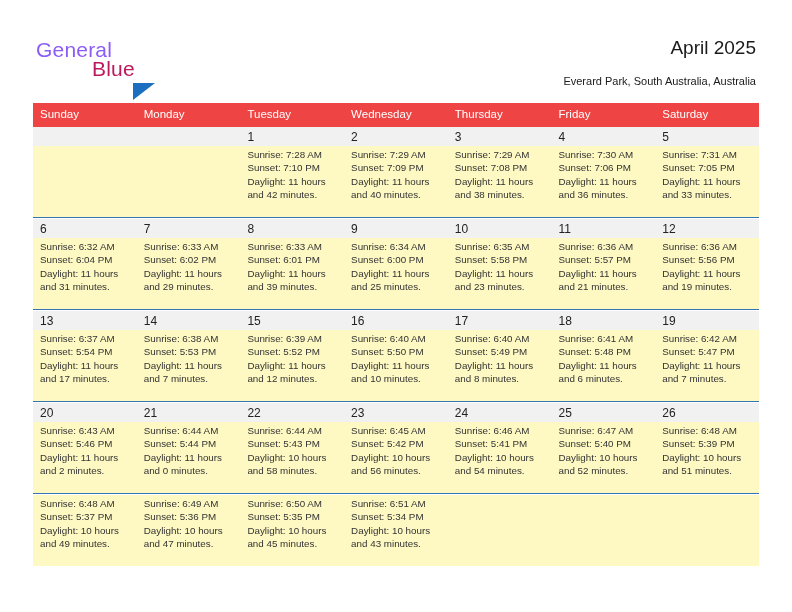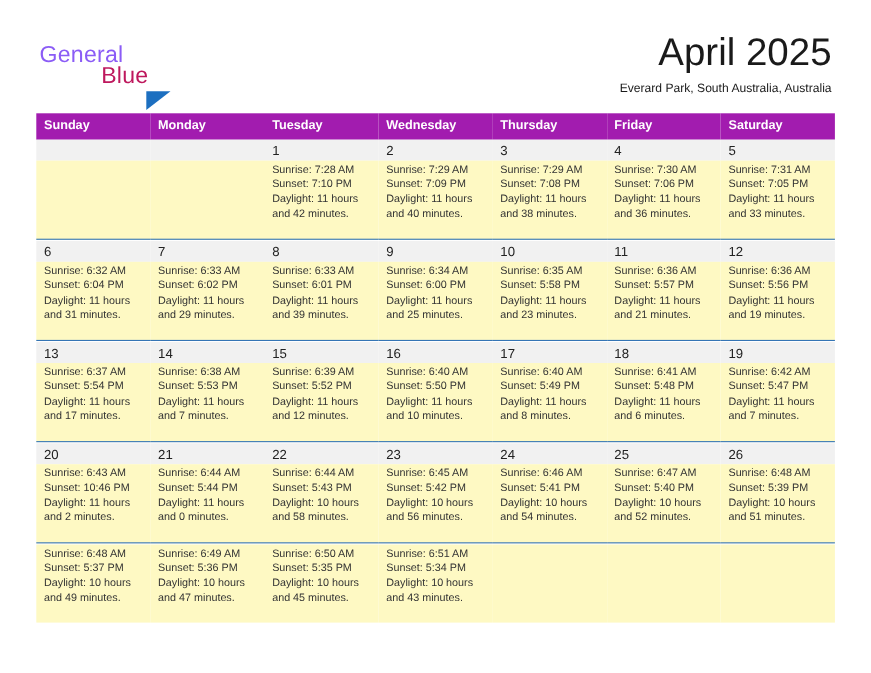--- a/index.html
+++ b/index.html
@@ -60,21 +60,21 @@
     border-right: 22px solid transparent;
   }
 
   .title-block {
     position: absolute;
     right: 36px;
     top: 32px;
     text-align: right;
   }
   .cal-title {
-    font-size: 35px;
+    font-size: 19px;
     color: #1a1a1a;
     line-height: 32px;
     white-space: nowrap;
   }
   .cal-subtitle {
     margin-top: 8px;
     font-size: 11px;
     color: #1a1a1a;
     line-height: 19px;
     white-space: nowrap;
@@ -85,24 +85,24 @@
     position: absolute;
     left: 33px;
     top: 103px;
     width: 726px;
     border-collapse: collapse;
     table-layout: fixed;
   }
   .calendar col { width: 103.714px; }
 
   .calendar thead th {
-    background: #a21caf;
+    background: #ef4444;
     color: #ffffff;
     font-size: 11.5px;
-    font-weight: bold;
+    font-weight: normal;
     text-align: left;
     padding: 5px 0 6px 7px;
     height: 13px;
     line-height: 13px;
   }
 
   
   .daynum-row td {
     background: #f1f1f1;
     font-size: 12px;
@@ -352,21 +352,21 @@
       <td>21</td>
       <td>22</td>
       <td>23</td>
       <td>24</td>
       <td>25</td>
       <td>26</td>
     </tr>
     <tr class="detail-row">
       <td>
         <span class="line">Sunrise: 6:43 AM</span>
-        <span class="line">Sunset: 10:46 PM</span>
+        <span class="line">Sunset: 5:46 PM</span>
         <span class="line">Daylight: 11 hours</span>
         <span class="line">and 2 minutes.</span>
       </td>
       <td>
         <span class="line">Sunrise: 6:44 AM</span>
         <span class="line">Sunset: 5:44 PM</span>
         <span class="line">Daylight: 11 hours</span>
         <span class="line">and 0 minutes.</span>
       </td>
       <td>

